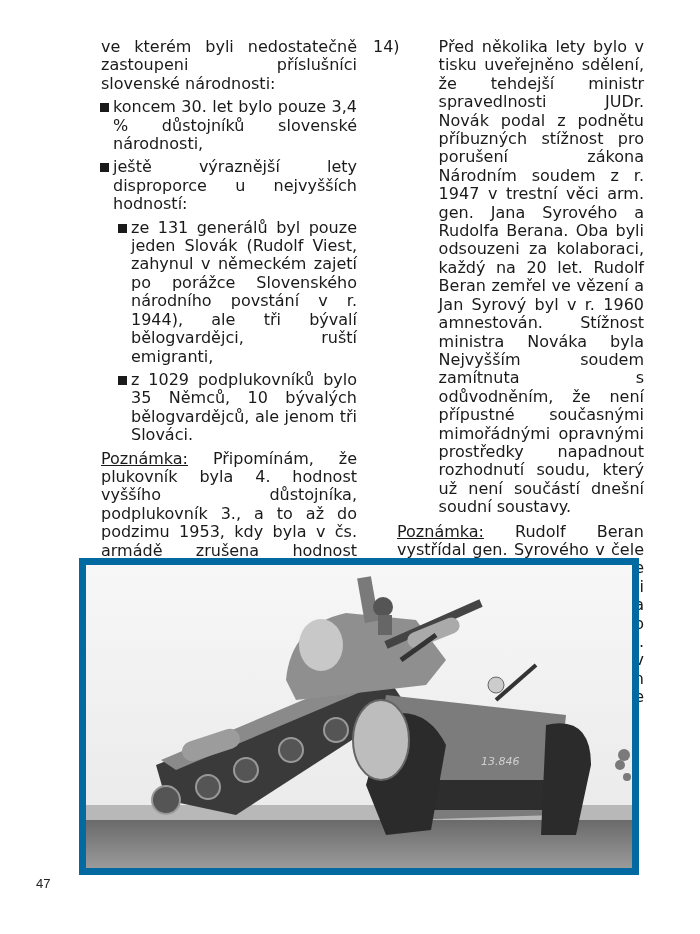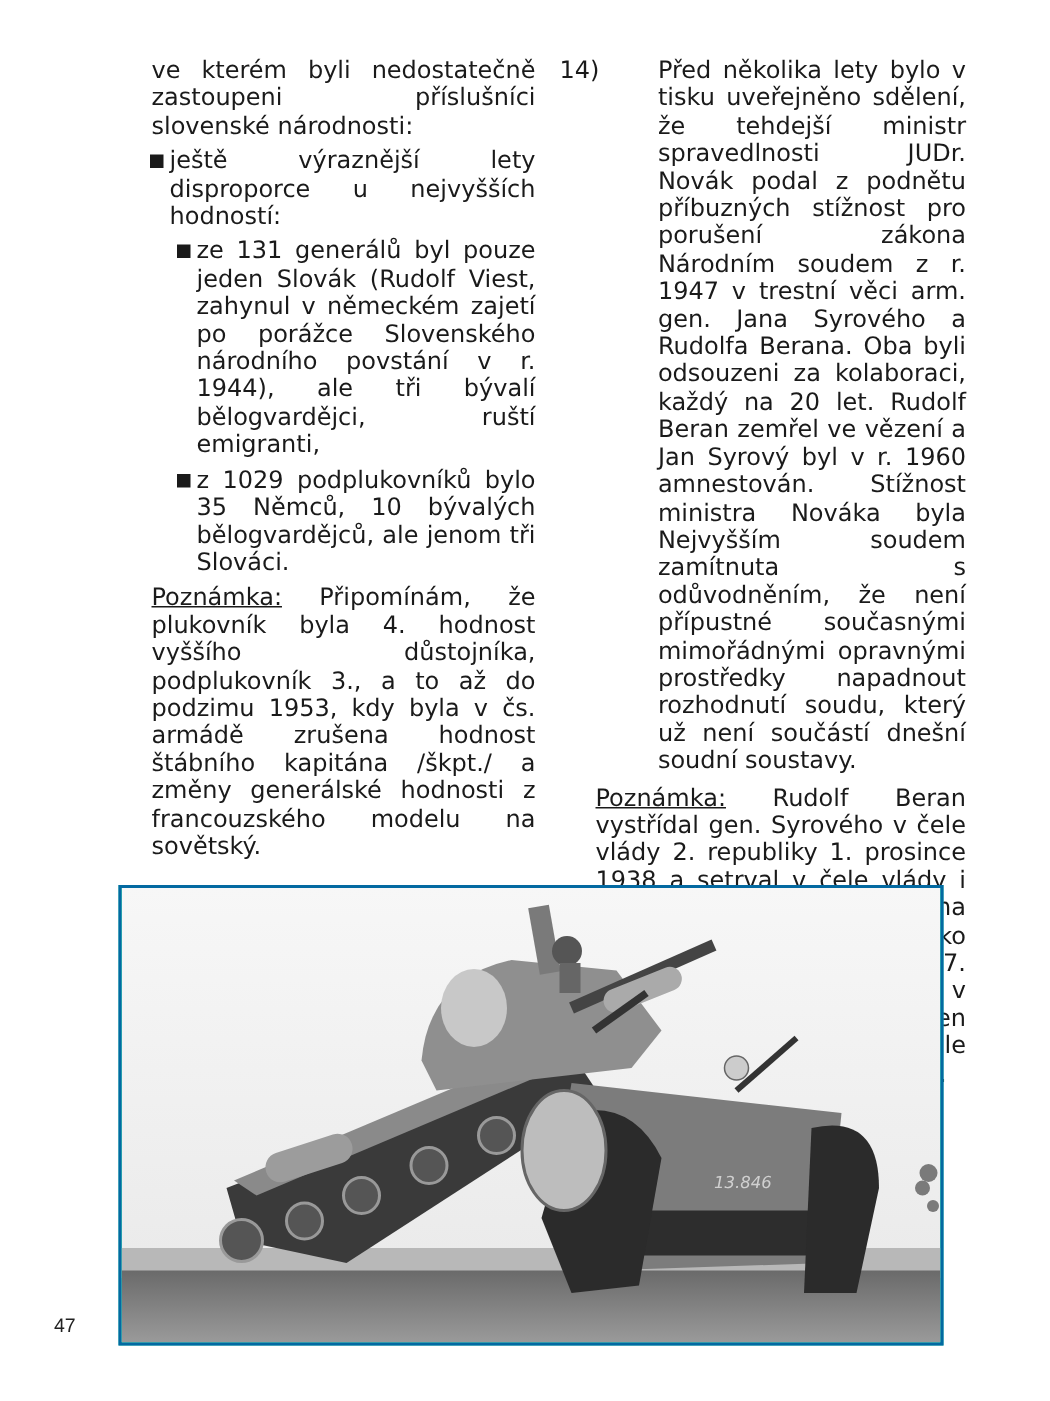--- a/index.html
+++ b/index.html
@@ -13,29 +13,33 @@
   .bl .sq { width:9px; height:9px; background:#1a1a1a; flex:0 0 9px; margin:5px 4px 0 0; }
   .bl .tx { flex:1; text-align:justify; }
   .l1 { margin-left:-1px; }
   .l2 { margin-left:17px; }
   .note { margin-top:5px; }
   .note-label { text-decoration:underline; }
   .fn { display:flex; }
   .fn .num { flex:0 0 24px; }
   .fn .tx { flex:1; text-align:justify;margin-left:39px; }
   .rnote { margin-left:24px; margin-top:6px; text-align:justify; }
-  .photo { position:absolute; left:79px; top:590px; width:546px; height:303px;
-           border:2px solid #0369a1; background:#14b8a6; overflow:hidden; }
+  .photo { position:absolute; left:79px; top:558px; width:546px; height:303px;
+           border:7px solid #0369a1; background:#a16207; overflow:hidden; }
   .page-num { position:absolute; left:36px; top:876px; font-family:"Liberation Sans", sans-serif; font-size:13px; color:#222; }
 </style>
 </head>
 <body>
 
 <div class="col left">
   <p>ve kterém byli nedostatečně zastoupeni příslušníci slovenské národnosti:</p>
+  <div class="bl l1">
+    <span class="sq"></span>
+    <span class="tx">koncem 30. let bylo pouze 3,4 % důstojníků slovenské národnosti,</span>
+  </div>
   <div class="bl l1">
     <span class="sq"></span>
     <span class="tx">ještě výraznější lety disproporce u nejvyšších hodností:</span>
   </div>
   <div class="bl l2">
     <span class="sq"></span>
     <span class="tx">ze 131 generálů byl pouze jeden Slovák (Rudolf Viest, zahynul v německém zajetí po porážce Slovenského národního povstání v r. 1944), ale tři bývalí bělogvardějci, ruští emigranti,</span>
   </div>
   <div class="bl l2">
     <span class="sq"></span>

